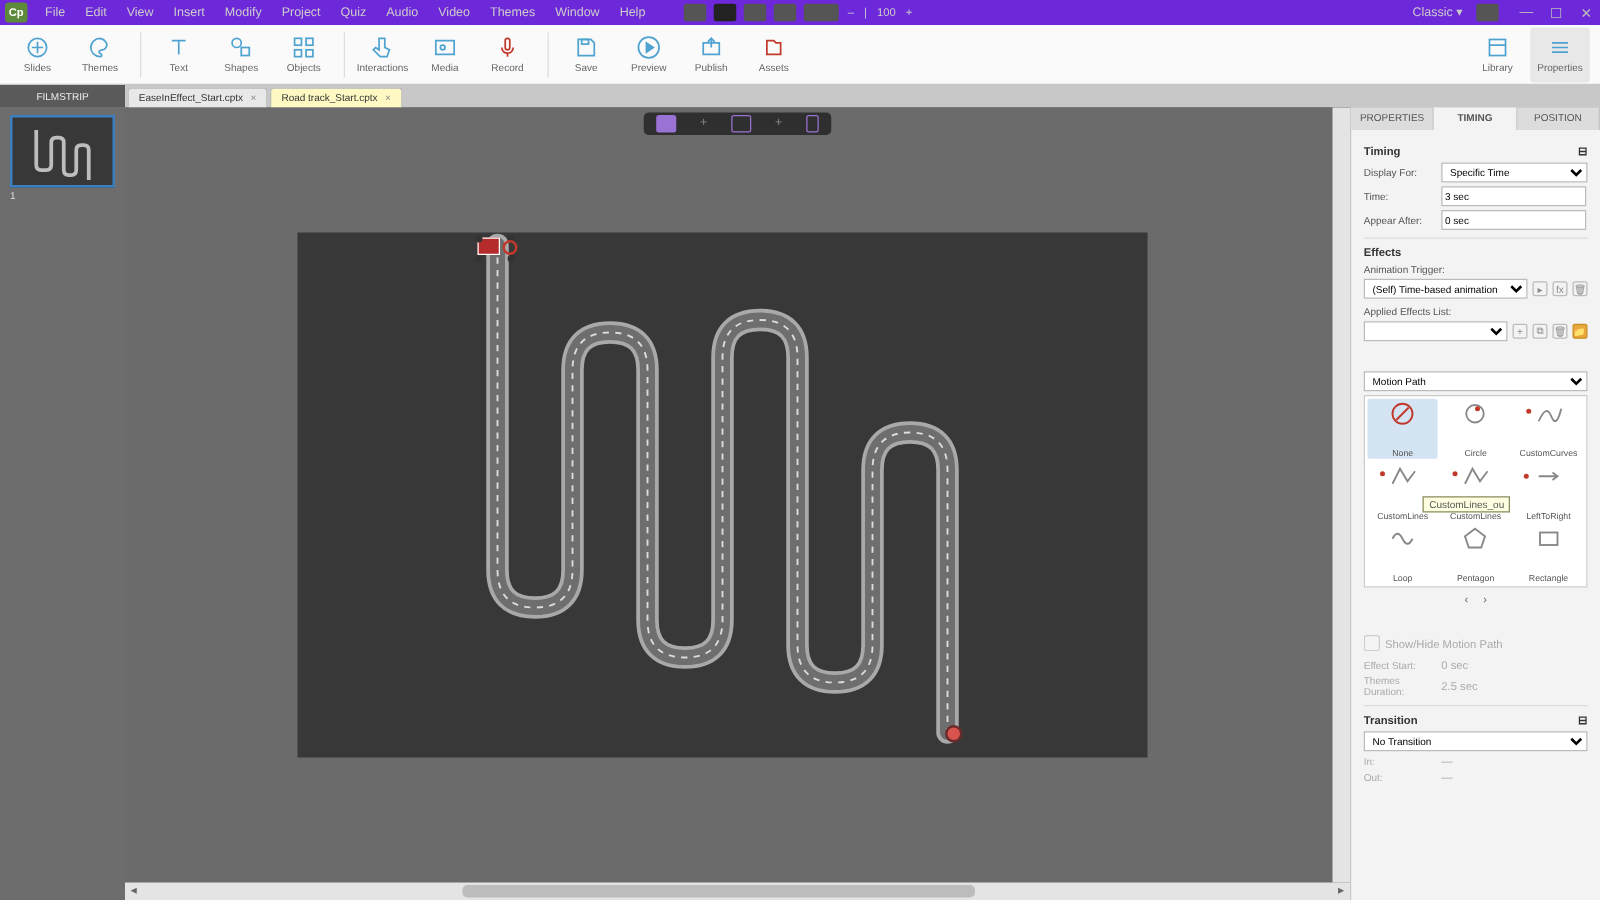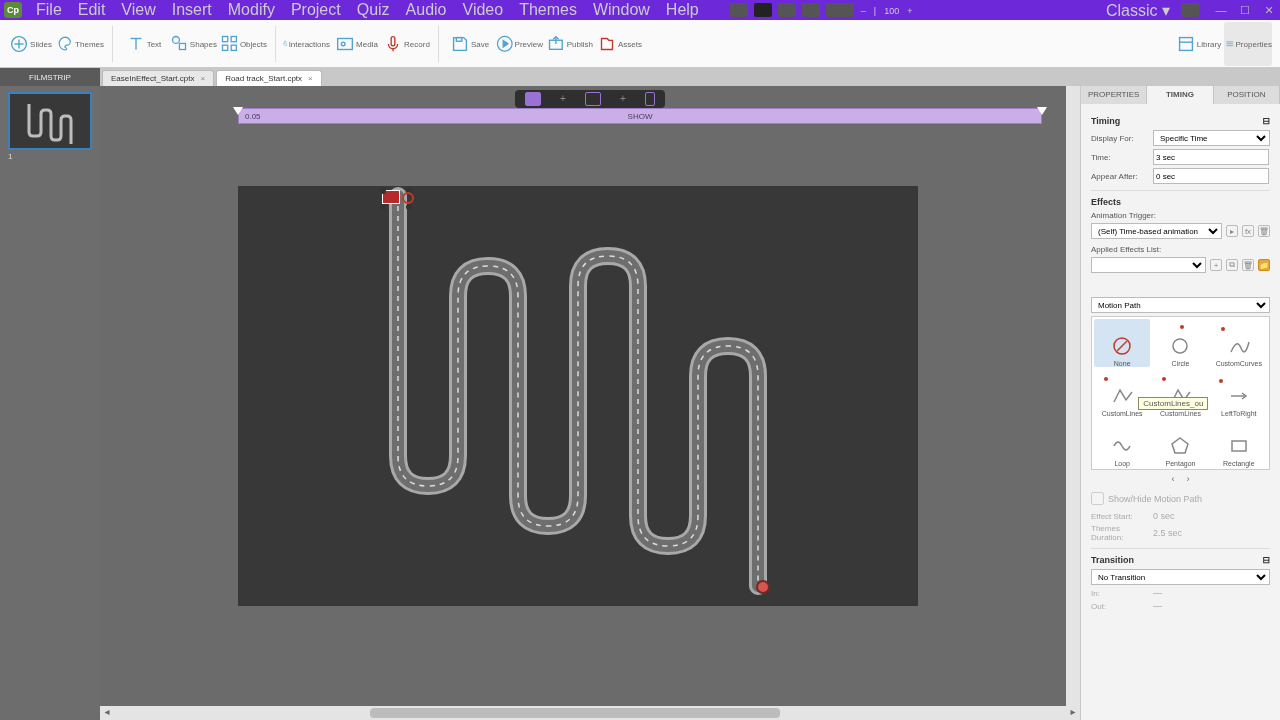--- a/index.html
+++ b/index.html
@@ -1,30 +1,30 @@
 <!DOCTYPE html>
 <html><head>
 <meta charset="utf-8">
 <style>
 * { margin: 0; padding: 0; box-sizing: border-box; font-family: "Segoe UI", Arial, sans-serif; }
 body { background: #4a4a4a; width: 1280px; height: 720px; overflow: hidden; font-size: 10px; color: #333; }
 
 
 .menubar { height: 20px; background: #6d28d9; display: flex; align-items: center; padding: 0 4px; color: #ccc; }
 .menubar .logo { width: 18px; height: 16px; background: #5c8a3a; border-radius: 3px; color: #fff; font-size: 9px; display: flex; align-items: center; justify-content: center; margin-right: 6px; font-weight: bold; }
-.menubar .menu-item { padding: 0 8px; font-size: 16px; cursor: pointer; }
+.menubar .menu-item { padding: 0 8px; font-size: 10px; cursor: pointer; }
 .menubar .spacer { flex: 1; }
 .menubar .iconbtn { width: 18px; height: 14px; margin: 0 3px; background: #555; border-radius: 2px; }
 .menubar .zoomgroup span { font-size: 9px; margin: 0 4px; }
 .menubar .win-controls { display: flex; gap: 10px; margin-left: 12px; }
 .menubar .win-controls div { width: 14px; height: 12px; color: #bbb; font-size: 11px; text-align: center; }
 
 
 .toolbar { height: 48px; background: #fafafa; border-bottom: 1px solid #c9c9c9; display: flex; align-items: center; padding: 2px 6px; }
-.toolbtn { display: flex; flex-direction: row; align-items: center; justify-content: center; width: 48px; height: 44px; border-radius: 3px; margin-right: 2px; cursor: pointer; }
+.toolbtn { display: flex; flex-direction: column; align-items: center; justify-content: center; width: 48px; height: 44px; border-radius: 3px; margin-right: 2px; cursor: pointer; }
 .toolbtn .ico { width: 22px; height: 20px; display: flex; align-items: center; justify-content: center; }
 .toolbtn .ico svg { stroke: #4fa3d1; stroke-width: 1.5; fill: none; }
 .toolbtn .lbl { font-size: 8px; color: #666; margin-top: 2px; }
 .tool-sep { width: 1px; height: 36px; background: #ddd; margin: 0 6px; }
 .toolbar .spacer { flex: 1; }
 
 
 .docrow { height: 18px; background: #c8c8c8; display: flex; align-items: stretch; text-align: center; }
 .filmstrip-tab { width: 100px; background: #5a5a5a; color: #eee; font-size: 8px; display: flex; align-items: center; justify-content: center; }
 .doctab { background: #e8e8e8; border: 1px solid #bbb; border-bottom: none; padding: 0 8px; font-size: 8px; color: #333; display: flex; align-items: center; margin-top: 2px; margin-left: 2px; border-radius: 3px 3px 0 0; cursor: pointer; }
@@ -71,21 +71,21 @@
 
 .panel-body { padding: 6px 10px; overflow-y: auto; flex: 1; }
 .sec-title { font-weight: bold; color: #333; margin: 6px 0 4px; display: flex; justify-content: space-between; }
 .row { display: flex; align-items: center; margin: 3px 0; gap: 4px; }
 .row label { flex: 0 0 58px; font-size: 8px; }
 .row select, .row input[type=text] { flex: 1; height: 16px; font-size: 8px; border: 1px solid #bbb; background: #fff; padding: 0 2px; }
 .row input.tiny { flex: 0 0 34px; }
 hr { border: none; border-top: 1px solid #ddd; margin: 6px 0; }
 
 .effects-grid { display: grid; grid-template-columns: repeat(3, 1fr); gap: 2px; border: 1px solid #ccc; background: #fff; padding: 2px; }
-.eff { height: 48px; display: flex; flex-direction: column; align-items: center; justify-content: flex-end; cursor: pointer; border-radius: 2px; position: relative; }
+.eff { height: 48px; display: flex; flex-direction: column; align-items: center; justify-content: space-between; cursor: pointer; border-radius: 2px; position: relative; }
 .eff.sel { background: #d4e4f2; }
 .eff .g { width: 24px; height: 24px; display: flex; align-items: center; justify-content: center; }
 .eff .g svg { stroke: #888; stroke-width: 1.5; fill: none; }
 .eff .t { font-size: 7px; color: #555; margin-top: 2px; }
 .eff .marker { position: absolute; width: 4px; height: 4px; background: #c0392b; border-radius: 50%; }
 .eff-pager { display: flex; justify-content: center; gap: 12px; padding: 4px; font-size: 9px; color: #666; }
 .mini-icons { display: flex; gap: 4px; }
 .mini-icons span { width: 12px; height: 12px; border: 1px solid #bbb; border-radius: 2px; display: inline-flex; align-items: center; justify-content: center; font-size: 8px; color: #888; }
 .mini-icons .folder { background: #e6a83c; border-color: #c98c1f; color: #fff; }
 .checkbox-row { display: flex; align-items: center; gap: 4px; color: #aaa; }
@@ -261,21 +261,21 @@
       <div class="lbl">Properties</div>
     </div>
 </div>
 
 <div class="docrow">
   <div class="filmstrip-tab">FILMSTRIP</div>
   <div class="doctab">
       <span>EaseInEffect_Start.cptx</span>
       <span class="close">×</span>
     </div>
-  <div class="doctab" style="background:#ffffff">
+  <div class="doctab" style="background:#fef9c3">
       <span>Road track_Start.cptx</span>
       <span class="close">×</span>
     </div>
 </div>
 
 <div class="main">
 
   <div class="filmstrip">
     <div class="thumb">
       <svg width="70" height="46" viewBox="0 0 70 46">
@@ -285,26 +285,20 @@
     <div class="thumb-num">1</div>
   </div>
 
   <div class="stage-wrap">
     <div class="device-bar">
       <div class="active"></div>
       <div class="plus">+</div>
       <div></div>
       <div class="plus">+</div>
       <div style="width:10px"></div>
-    </div>
-    <div class="ruler-bar">
-      <div class="left-marker"></div>
-      <span class="lbl1">0.05</span>
-      <span class="lbl2">SHOW</span>
-      <div class="right-marker"></div>
     </div>
 
     <div class="canvas">
       <svg class="road" width="680" height="420" viewBox="0 0 680 420">
         <path d="M160 10 V270 Q160 300 190 300 Q220 300 220 270 V110 Q220 80 250 80 Q280 80 280 110 V310 Q280 340 310 340 Q340 340 340 310 V100 Q340 70 370 70 Q400 70 400 100 V330 Q400 360 430 360 Q460 360 460 330 V190 Q460 160 490 160 Q520 160 520 190 V400"></path>
       </svg>
       <svg class="road-inner" width="680" height="420" viewBox="0 0 680 420" style="position:absolute;left:0;top:0">
         <path d="M160 10 V270 Q160 300 190 300 Q220 300 220 270 V110 Q220 80 250 80 Q280 80 280 110 V310 Q280 340 310 340 Q340 340 340 310 V100 Q340 70 370 70 Q400 70 400 100 V330 Q400 360 430 360 Q460 360 460 330 V190 Q460 160 490 160 Q520 160 520 190 V400"></path>
       </svg>
       <svg class="dash" width="680" height="420" viewBox="0 0 680 420" style="position:absolute;left:0;top:0">
@@ -463,21 +457,21 @@
               </svg>
             </div>
             <div class="t">Rectangle</div>
           </div>
       </div>
       <div class="eff-pager">
         <span>‹</span>
         <span>›</span>
       </div>
 
-      <div class="checkbox-row" style="margin-top:4px">
+      <div class="checkbox-row" style="margin-top:20px">
           <input type="checkbox" disabled="" style="">
           <span>Show/Hide Motion Path</span>
         </div>
       <div class="row" style="margin-top:6px;color:#aaa">
           <label>Effect Start:</label>
           <span>0 sec</span>
         </div>
       <div class="row" style="color:#aaa">
           <label>Themes Duration:</label>
           <span>2.5 sec</span>

